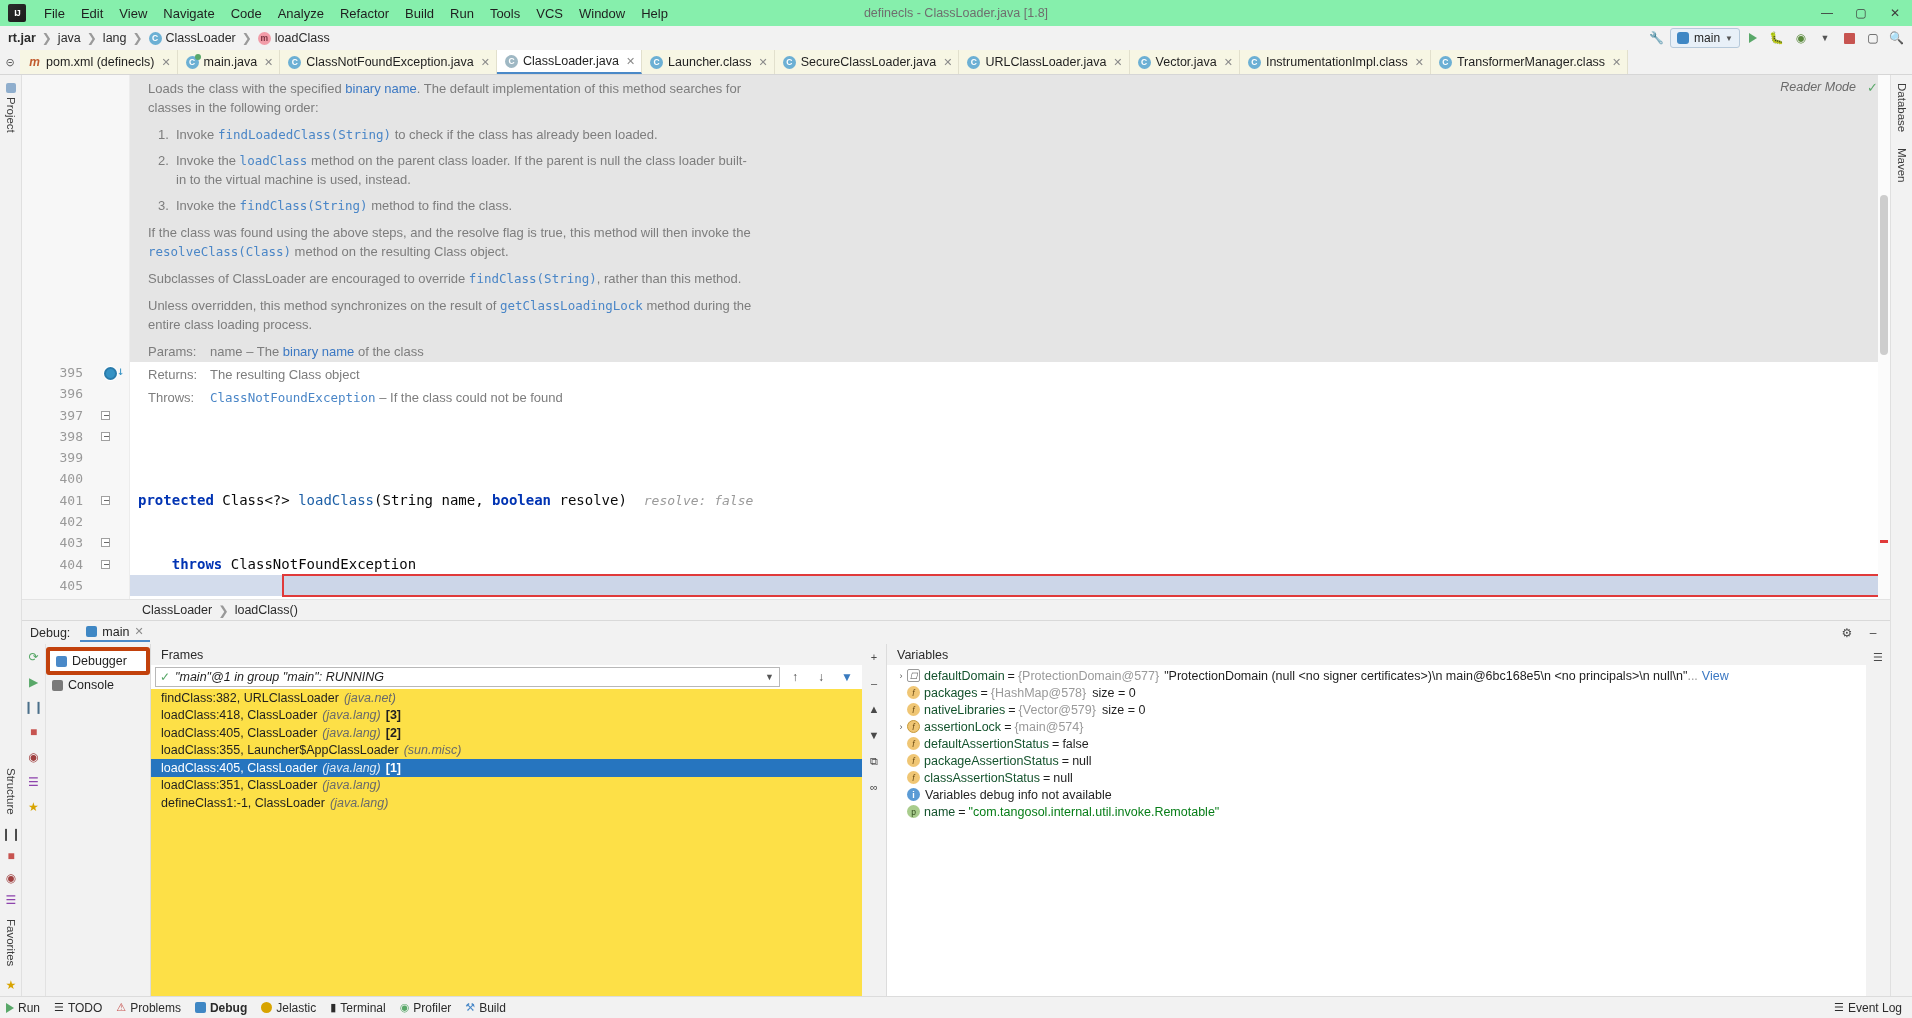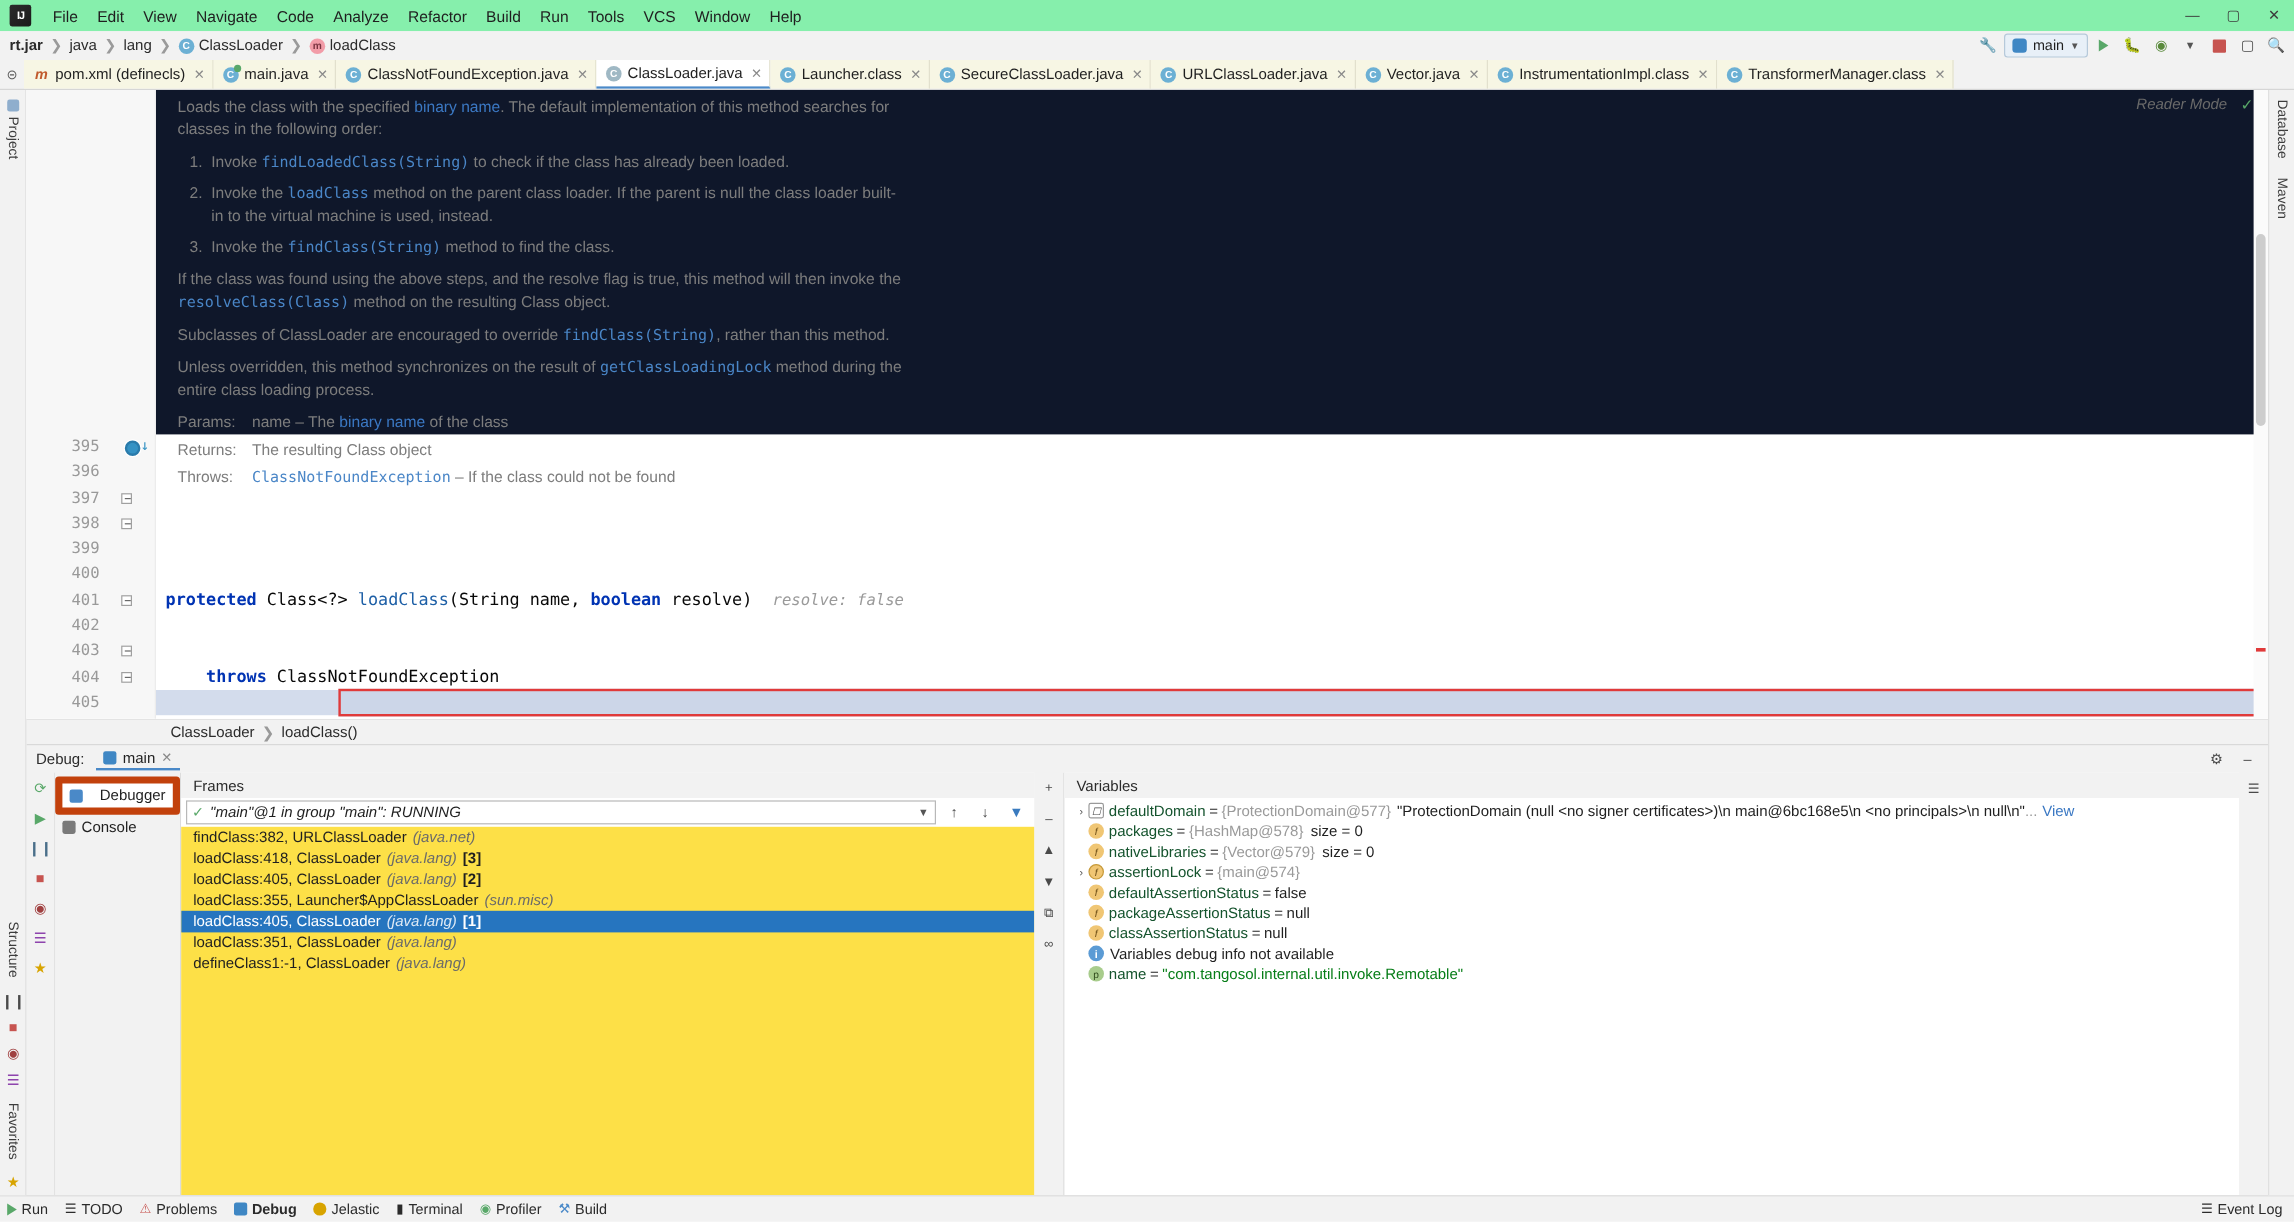--- a/index.html
+++ b/index.html
@@ -108,21 +108,21 @@
   .editor-wrap { position: relative; flex: 0 0 524px; display: flex; background: #fff; overflow: hidden; }
   .gutter {
     width: 108px; flex: 0 0 108px; background: #f7f7f7; border-right: 1px solid #ececec;
     position: relative; font-family: "DejaVu Sans Mono", monospace; font-size: 12.5px;
   }
   .editor-area { flex: 1 1 auto; position: relative; overflow: hidden; background: #fff; }
 
   
   .javadoc {
     position: absolute; left: 0; top: 0; right: 0; height: 287px;
-    background: #0f172a; padding: 4px 0 0 18px; font-size: 13px; color: #7d7d7d; line-height: 19px;
+    background: #e5e5e5; padding: 4px 0 0 18px; font-size: 13px; color: #7d7d7d; line-height: 19px;
   }
   .jd-p { margin-bottom: 8px; max-width: 620px; }
   .jd-ol { margin: 0 0 8px 0; padding-left: 0; list-style: none; }
   .jd-ol li { margin-bottom: 7px; padding-left: 28px; position: relative; max-width: 600px; }
   .jd-ol li .num { position: absolute; left: 10px; }
   .jd-code { font-family: "DejaVu Sans Mono", monospace; font-size: 12.5px; color: #4a86c7; }
   .jd-link { color: #3b78c3; }
   .jd-tag { display: flex; margin-bottom: 4px; }
   .jd-tag .tg { width: 62px; flex: 0 0 62px; color: #7d7d7d; }
   .jd-tag .tv { color: #7d7d7d; }
@@ -195,21 +195,21 @@
     width: 24px; flex: 0 0 24px; background: #f2f2f2; display: flex; flex-direction: column;
     align-items: center; padding-top: 4px; gap: 7px; border-right: 1px solid #e2e2e2;
   }
   .dbg-tb-icon { width: 18px; height: 18px; display:flex; align-items:center; justify-content:center; font-size: 12px; color: #4a6f8a; }
 
   .dbg-tabs-col { width: 104px; flex: 0 0 104px; background: #f2f2f2; padding-top: 3px; }
   .dbg-subtab {
     display: flex; align-items: center; gap: 5px; font-size: 12.5px; color: #1f1f1f;
     padding: 3px 6px; white-space: nowrap;
   }
-  .dbg-subtab.active { background: #ffffff; border: 6px solid #c2410c; border-radius: 3px; justify-content: space-between; }
+  .dbg-subtab.active { background: #ffffff; border: 4px solid #c2410c; border-radius: 3px; }
 
   .frames-pane { flex: 0 0 710px; display: flex; flex-direction: column; border-left: 1px solid #dcdcdc; background:#fff; min-width:0;}
   .pane-title { height: 21px; background: #f2f2f2; font-size: 12.5px; color: #2b2b2b; display: flex; align-items: center; padding-left: 10px; flex:0 0 21px;}
   .frames-toolbar { height: 24px; display: flex; align-items: center; gap: 4px; padding: 2px 4px; background: #fff; flex:0 0 24px;}
   .thread-select {
     flex: 1 1 auto; height: 20px; border: 1px solid #b8b8b8; background: #fff; display: flex;
     align-items: center; padding: 0 4px; gap: 5px; font-size: 12.5px; font-style: italic; color: #1f1f1f;
     position: relative;
   }
   .thread-select .caret { position:absolute; right: 5px; font-size: 9px; color: #555; font-style: normal;}
@@ -270,20 +270,21 @@
     <div class="menu-item">Navigate</div>
     <div class="menu-item">Code</div>
     <div class="menu-item">Analyze</div>
     <div class="menu-item">Refactor</div>
     <div class="menu-item">Build</div>
     <div class="menu-item">Run</div>
     <div class="menu-item">Tools</div>
     <div class="menu-item">VCS</div>
     <div class="menu-item">Window</div>
     <div class="menu-item">Help</div>
+    <div class="win-title">definecls - ClassLoader.java [1.8]</div>
     <div class="win-btns">
       <div class="win-btn">—</div>
       <div class="win-btn">▢</div>
       <div class="win-btn close">✕</div>
     </div>
   </div>
 
   <div class="navbar">
     <div class="crumb">
       <span class="bold">rt.jar</span>

